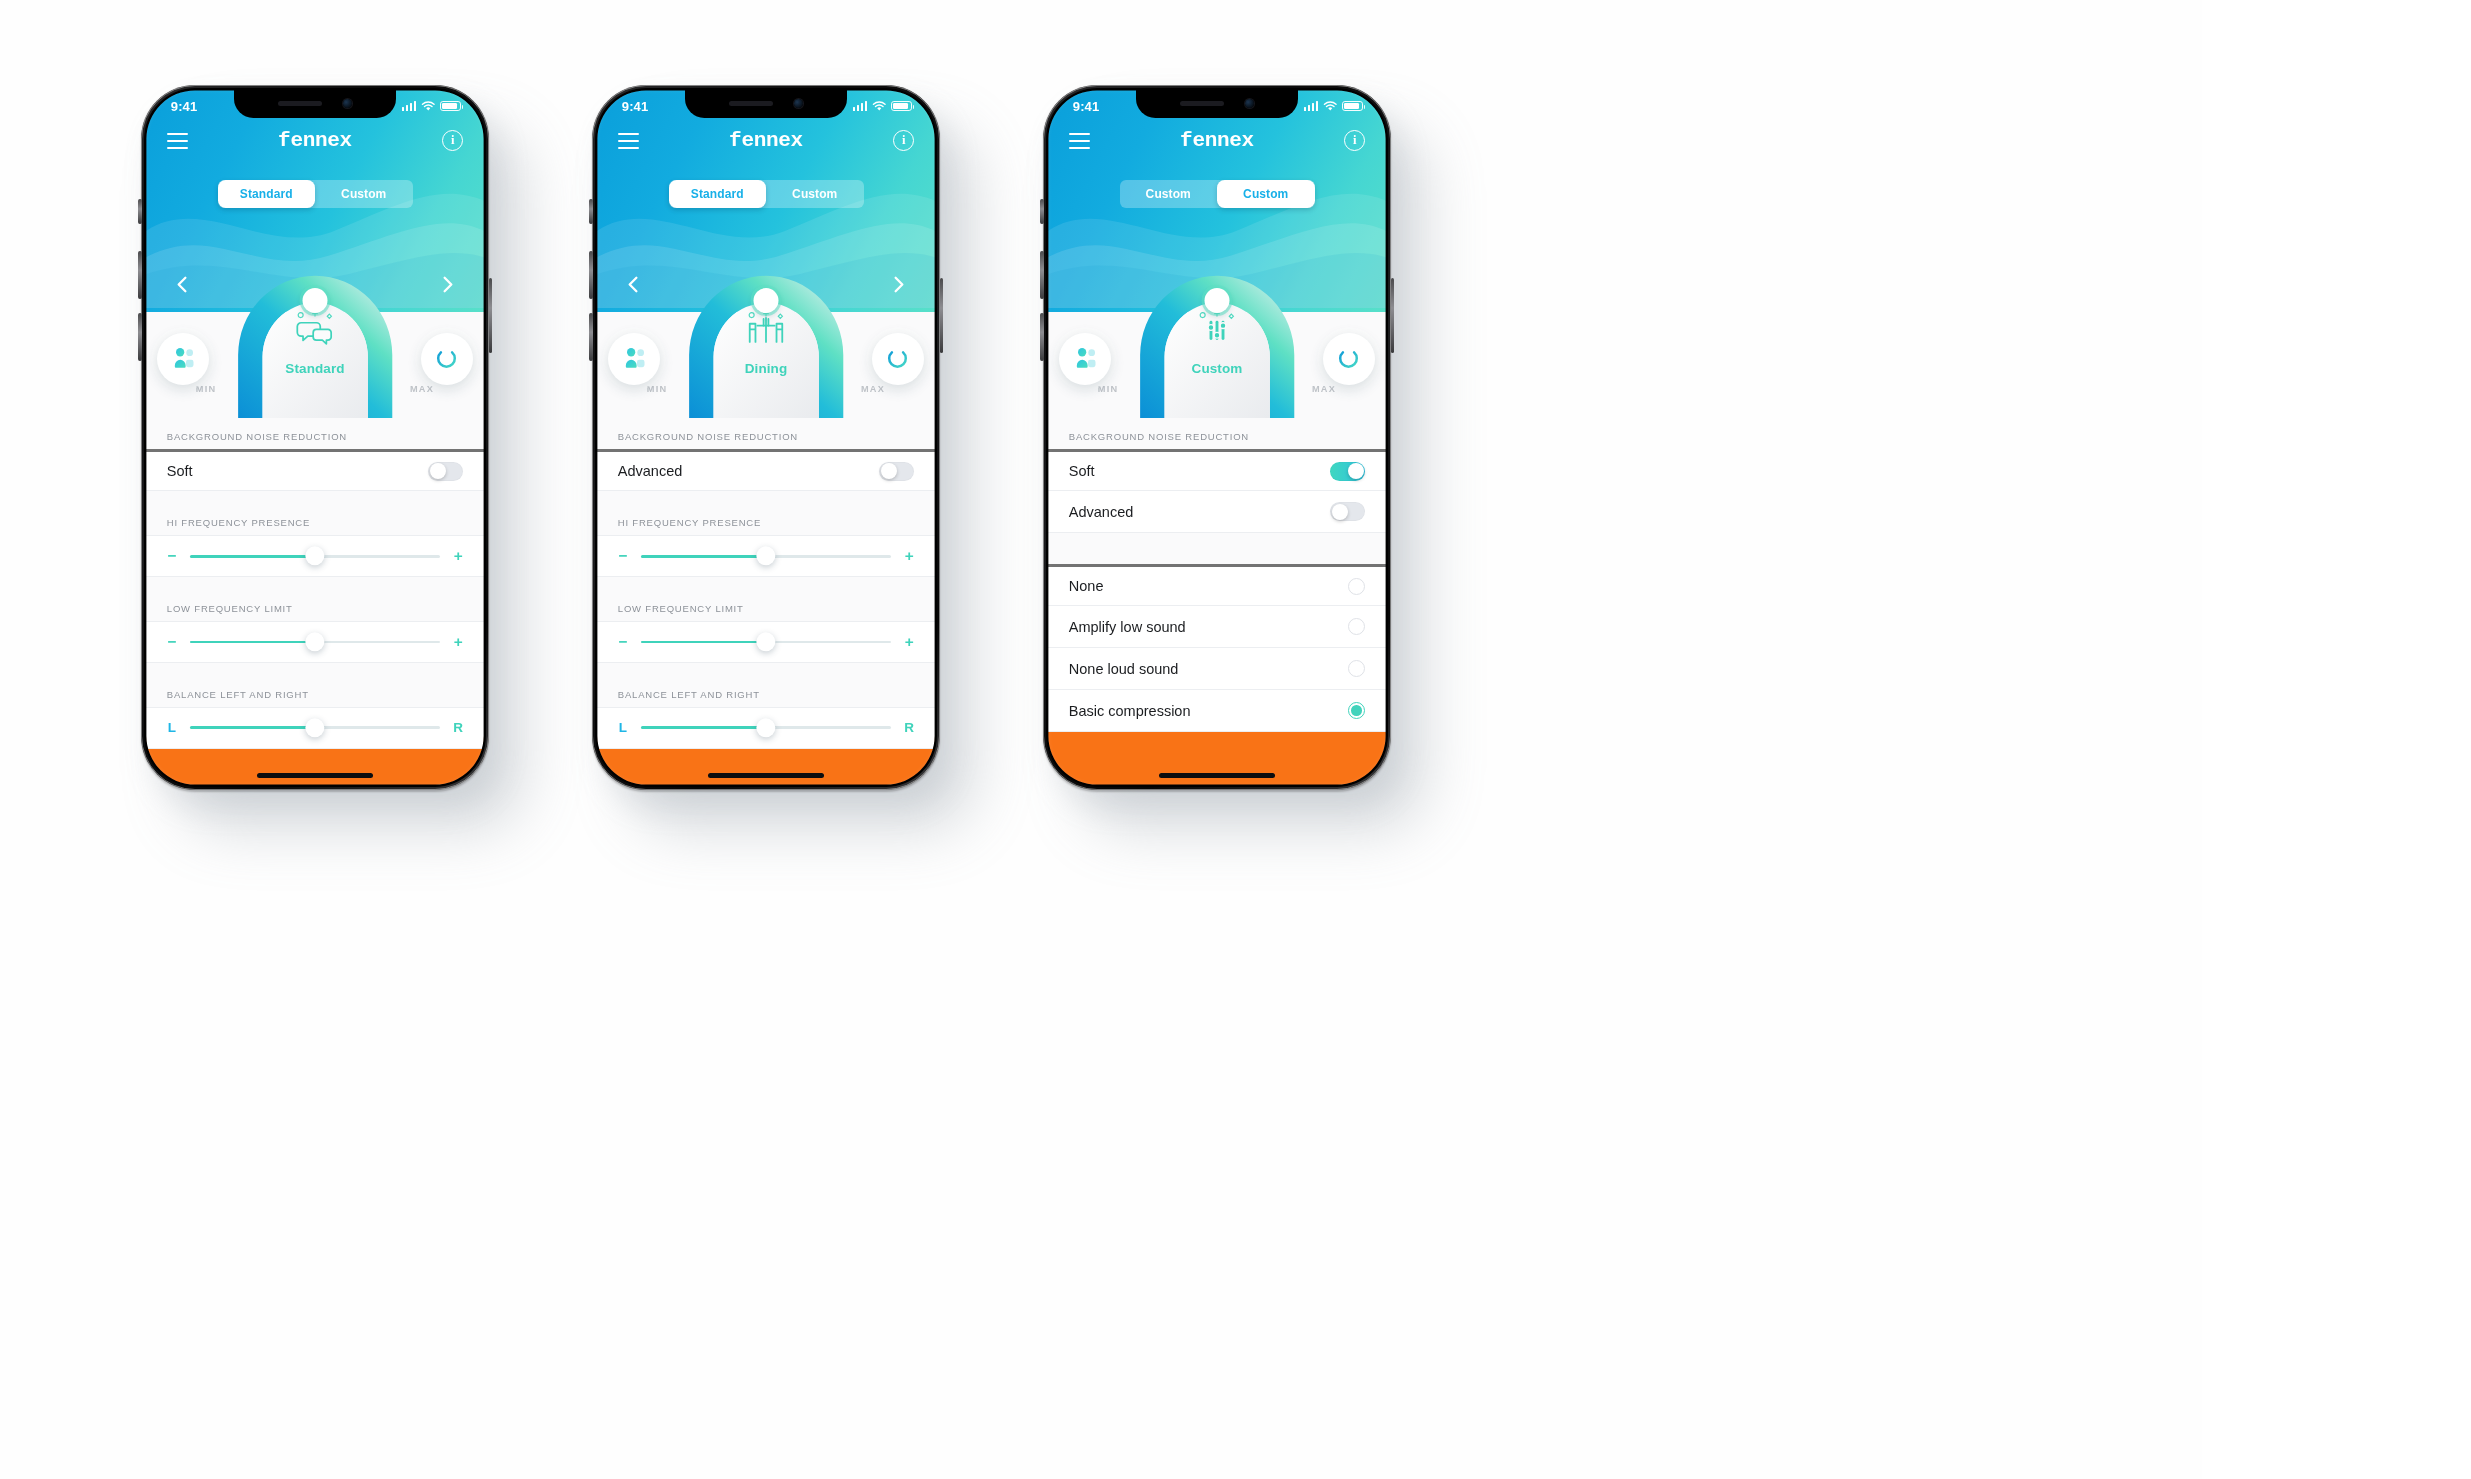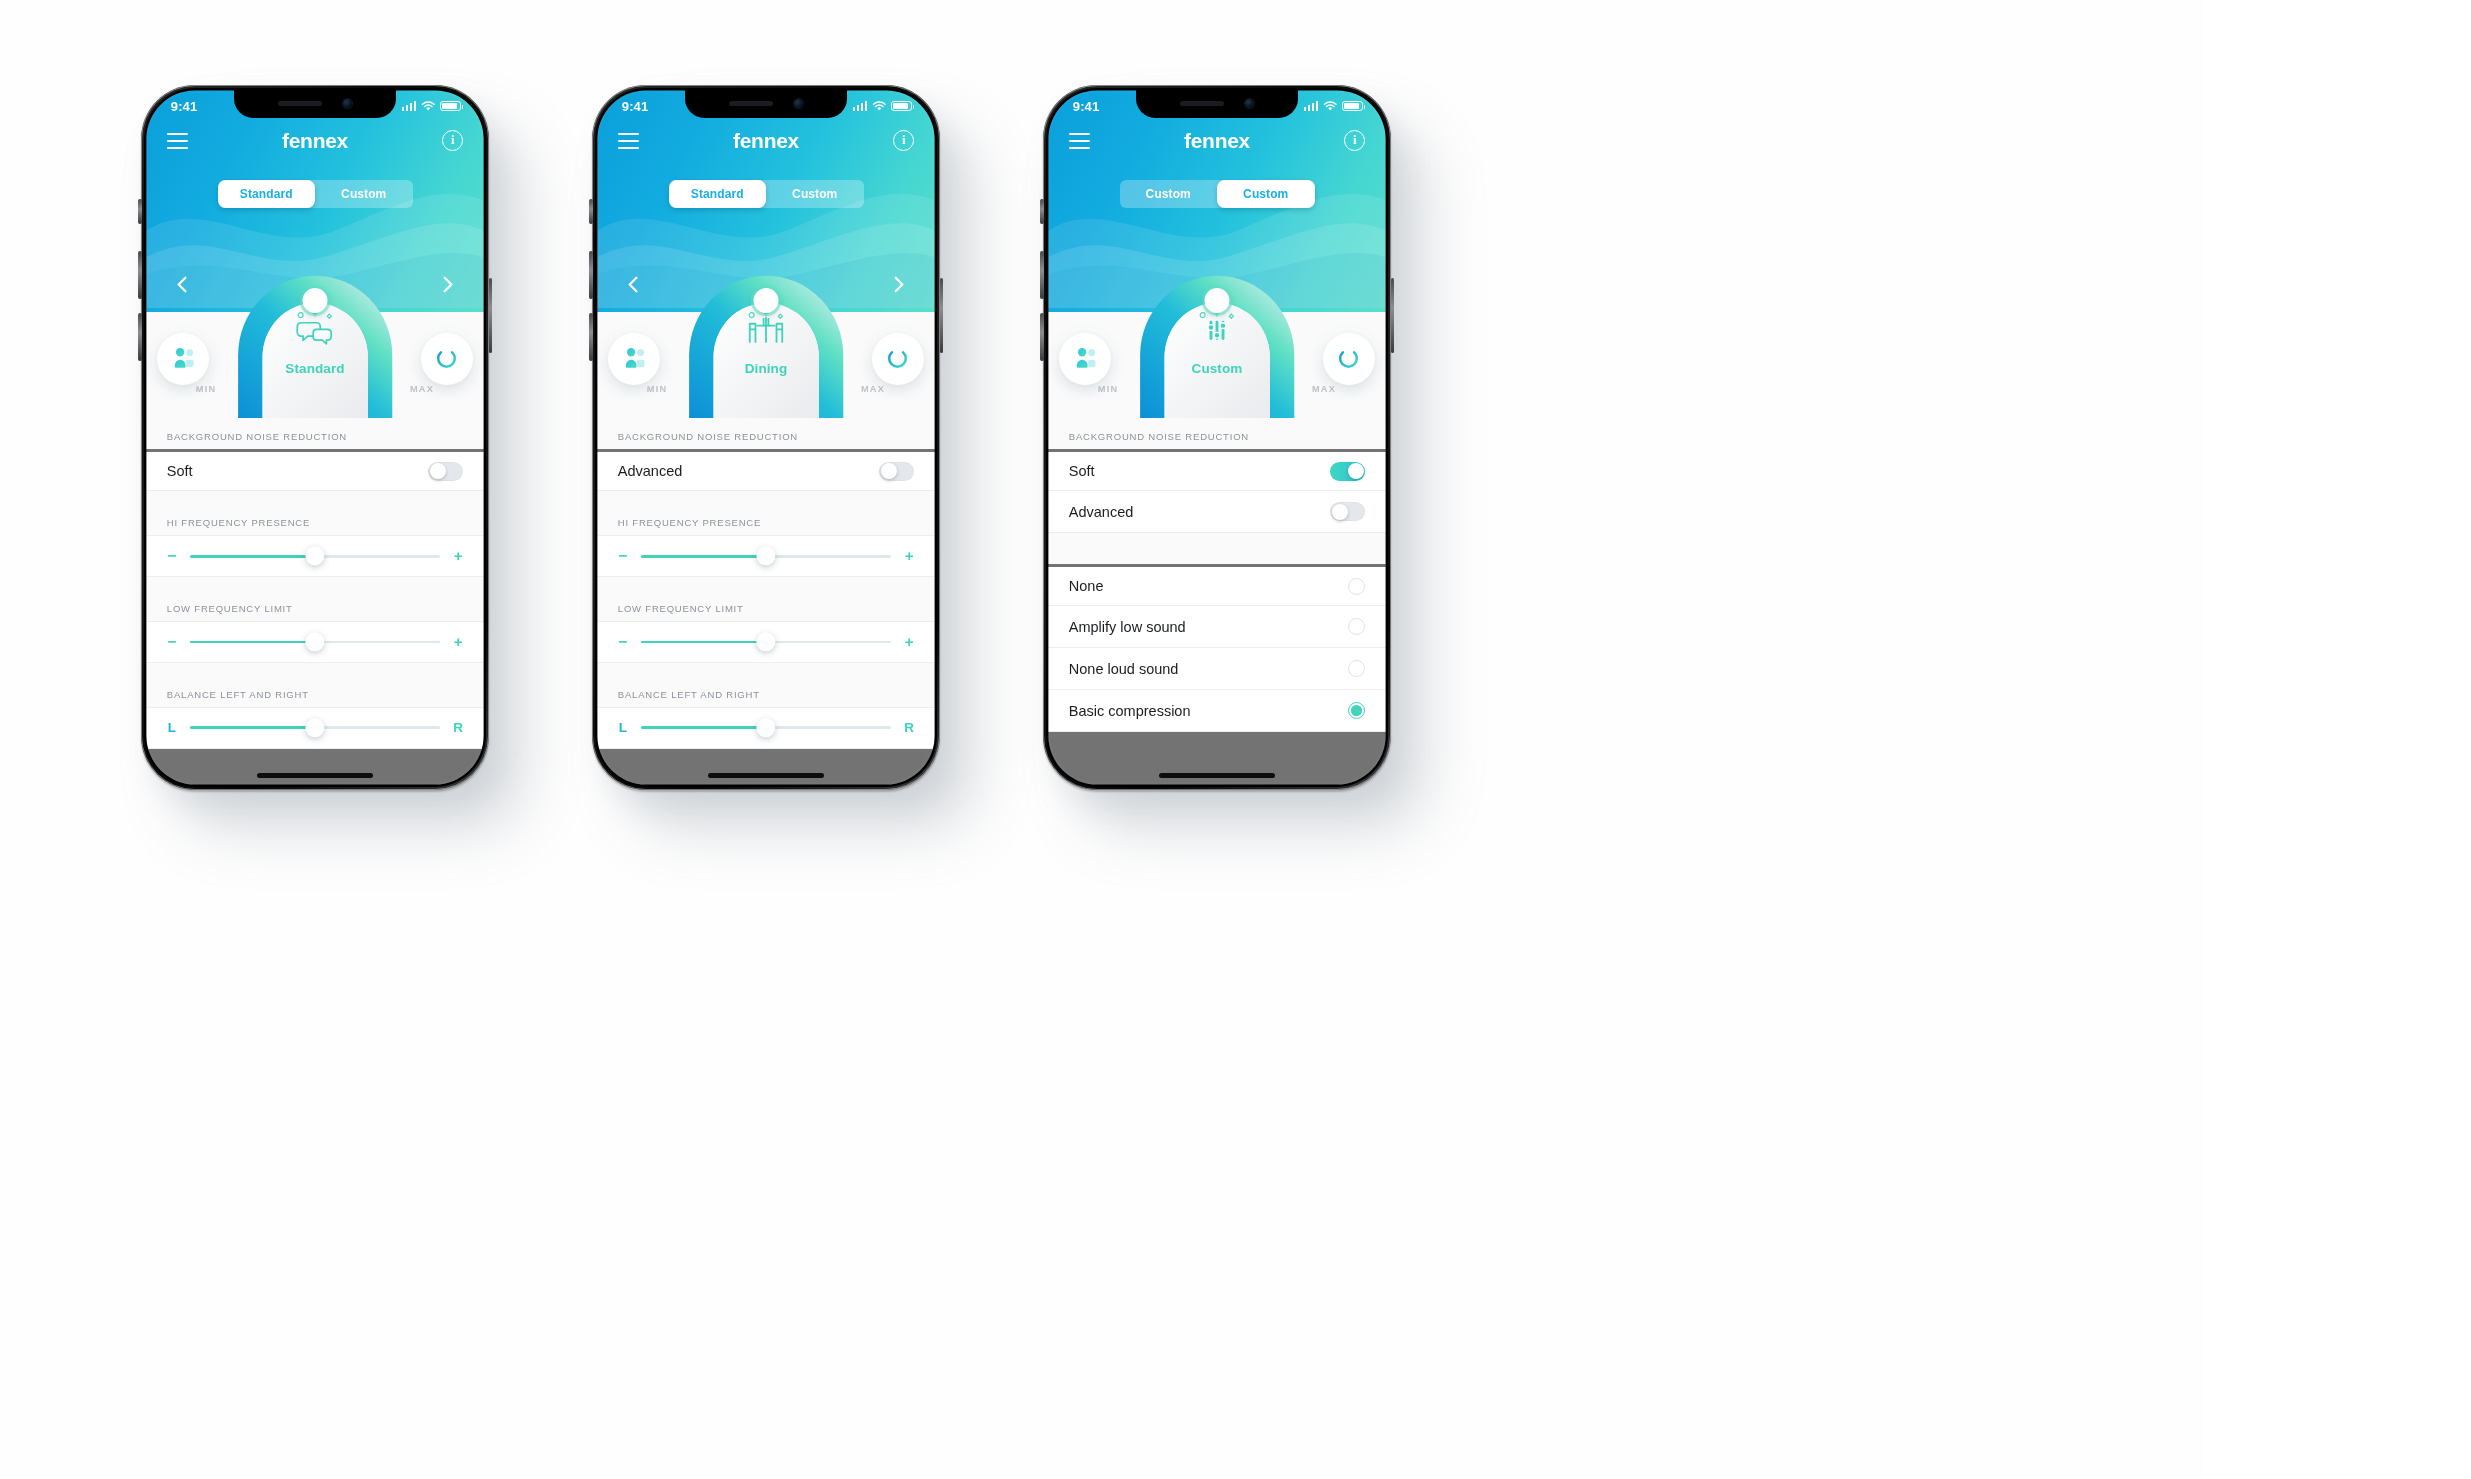--- a/index.html
+++ b/index.html
@@ -85,21 +85,21 @@
     background:rgba(255,255,255,.9);border-radius:0 1px 1px 0; }
 
   .navbar{
     position:relative; z-index:30; height:44px;
     display:flex; align-items:center; justify-content:space-between;
     padding:0 21px;
   }
   .hamburger{ width:21px; display:flex; flex-direction:column; gap:4.8px; cursor:pointer; }
   .hamburger i{ display:block;height:2.1px;background:#fff;border-radius:1.9px; }
   .brand{ color:#fff; font-size:21px; font-weight:700; letter-spacing:-0.3px;
-          font-family:Liberation Sans, sans-serif; }
+          font-family:Liberation Mono, monospace; }
   .info-btn{ width:21px;height:21px;border:1.5px solid #fff;border-radius:50%;
     color:#fff;font-size:12.6px;font-weight:600;display:flex;align-items:center;justify-content:center;
     font-family:"Liberation Serif",serif; cursor:pointer; }
 
   
   .seg-wrap{ position:relative; z-index:30; display:flex; justify-content:center; margin-top:17.4px; }
   .seg{ display:flex; background:rgba(255,255,255,.28); border-radius:6px; padding:0; width:195px; height:28px; }
   .seg button{
     flex:1; border:0; background:transparent; color:#fff;
     font-size:12px; font-weight:600; font-family:"Liberation Sans",sans-serif;
@@ -137,21 +137,21 @@
   .roundbtn{
     position:absolute; bottom:33px; width:52px;height:52px;border-radius:50%;
     background:#fff; z-index:28; display:flex;align-items:center;justify-content:center;
     box-shadow:0 3.9px 13.5px rgba(40,70,90,.18), 0 0 0 5.8px rgba(255,255,255,.38);
     cursor:pointer;
   }
   .roundbtn.left{ left:11.6px; }
   .roundbtn.right{ right:11.6px; }
 
   
-  .sheet{ flex:1; background:#737373; overflow:hidden; position:relative; }
+  .sheet{ flex:1; background:#f97316; overflow:hidden; position:relative; }
   .sec-head{
     padding:13.5px 21px 6.8px; font-size:9.5px; letter-spacing:0.8px;
     color:#8d9299; background:#fafafb; font-weight:500;
   }
   .row{
     background:#fff; padding:0 21px; height:42px;
     display:flex; align-items:center; justify-content:space-between;
     border-top:3px solid #737373; border-bottom:1px solid #eceef1;
   }
   .row + .row{ border-top:0; }

